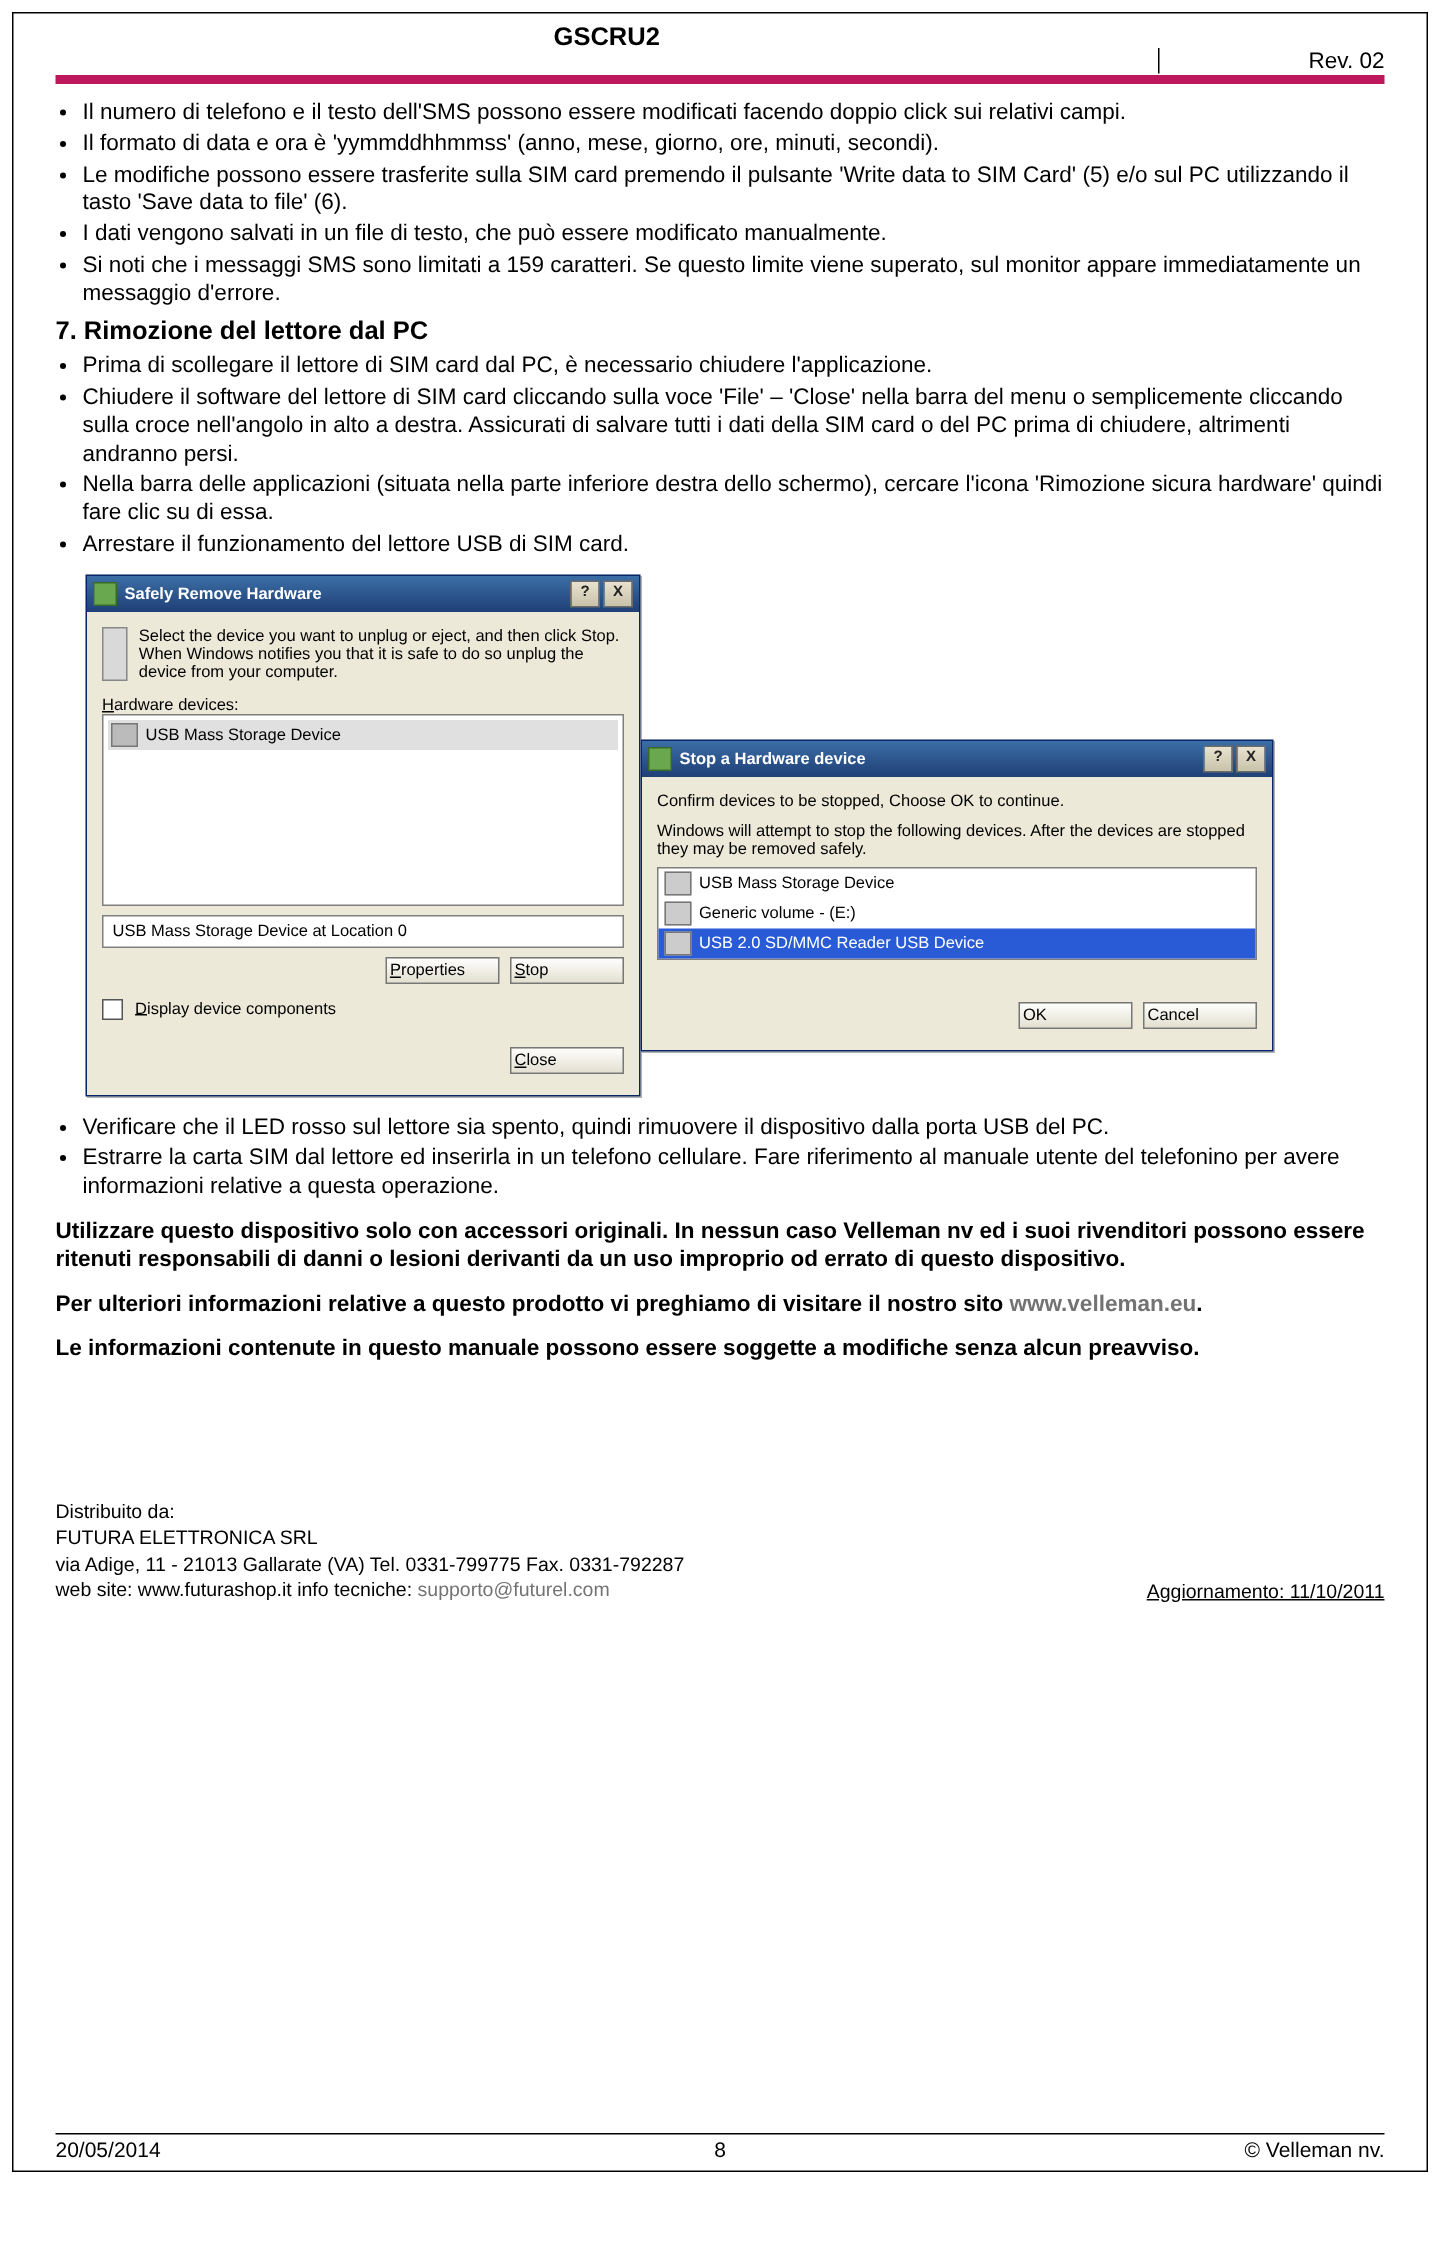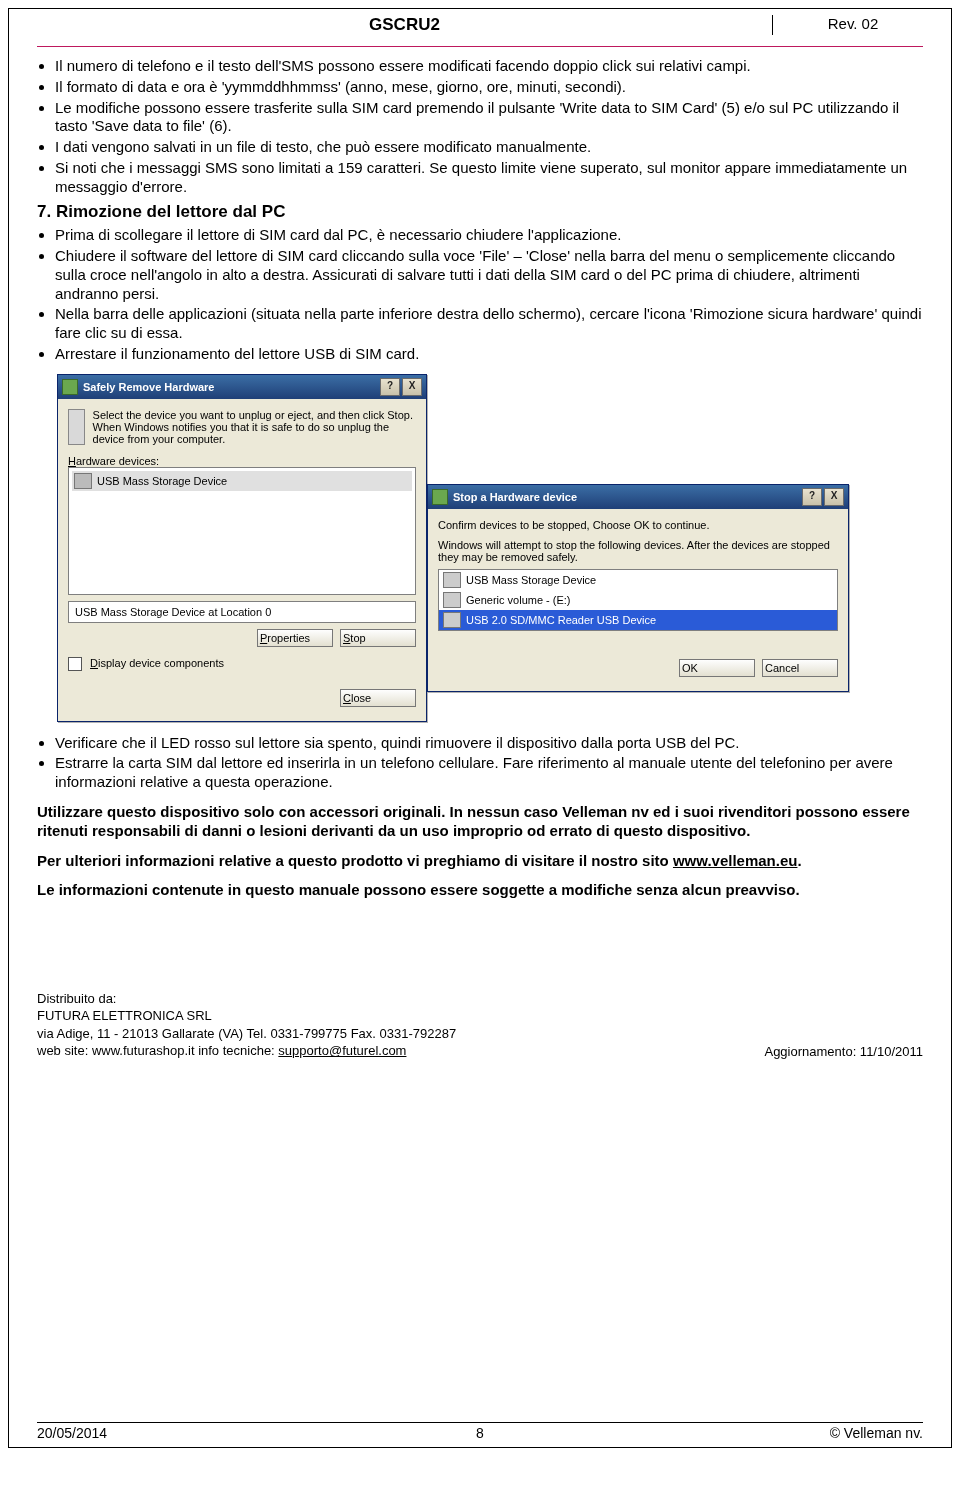--- a/index.html
+++ b/index.html
@@ -13,36 +13,37 @@
   .page {
     border: 1px solid #000;
     margin: 8px;
     padding: 6px 28px 6px 28px;
     position: relative;
     min-height: 1440px;
     box-sizing: border-box;
   }
   .header {
     display: flex;
-    border-bottom: 1px solid #be185d;
+    border-bottom: 6px solid #be185d;
     margin-bottom: 10px;
-    padding-bottom: 11px;
+    padding-bottom: 1px;
   }
   .header .title {
     flex: 1;
     text-align: center;
     font-weight: bold;
     font-size: 17px;
   }
   .header .rev {
     width: 140px;
-    text-align: center;
+    text-align: right;
     font-size: 15px;
     border-left: 1px solid #000;
     padding-left: 10px;
+    margin-top: 17px;
   }
   ul.bullets {
     padding-left: 18px;
     margin: 0 0 6px 0;
   }
   ul.bullets > li {
     margin-bottom: 2px;
     line-height: 1.25;
   }
   h3.section {
@@ -125,25 +126,25 @@
     background:#fff;border:1px solid #7f7f7f;padding:0;margin:6px 0 10px 0;
   }
   .devlist .drow {
     display:flex;align-items:center;padding:2px 4px;font-size:11px;
   }
   .devlist .drow.hilite { background:#2a5bd7;color:#fff; }
   .devlist .drow .dicon {
     width:16px;height:14px;background:#ccc;border:1px solid #777;margin-right:5px;
   }
   .strong { font-weight:bold; }
-  a.link { color:#000000; text-decoration:underline; font-weight:bold; }
+  a.link { color:#737373; font-weight:bold; }
   .distro {
     font-size:13px; line-height:1.35; margin-top:90px;
   }
-  .update { text-align:right; font-size:13px; margin-top:-16px; }
+  .update { text-align:right; font-size:13px; margin-top:-16px;text-decoration:underline; }
   .footer {
     position:absolute; bottom:6px; left:28px; right:28px;
     display:flex; font-size:14px; border-top:1px solid #000; padding-top:2px;align-items:flex-end;
   }
   .footer .fl { flex:1; }
   .footer .fc { flex:1; text-align:center; }
   .footer .fr { flex:1; text-align:right; }
   .parablock { margin: 10px 0; line-height:1.3; }
 </style>
 </head>

